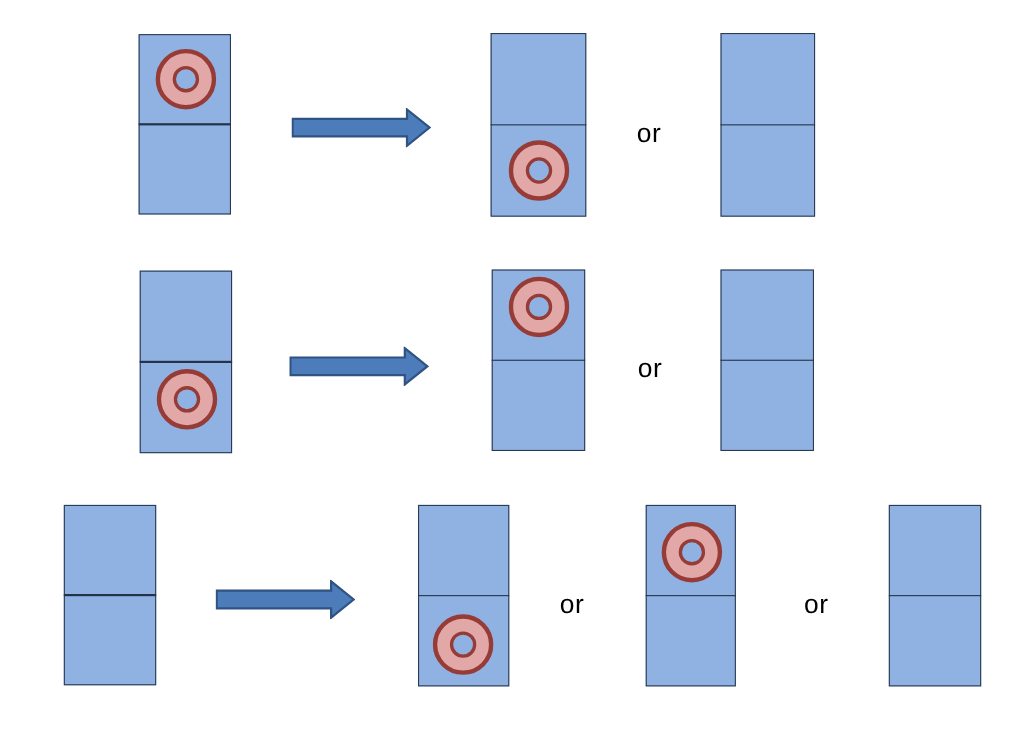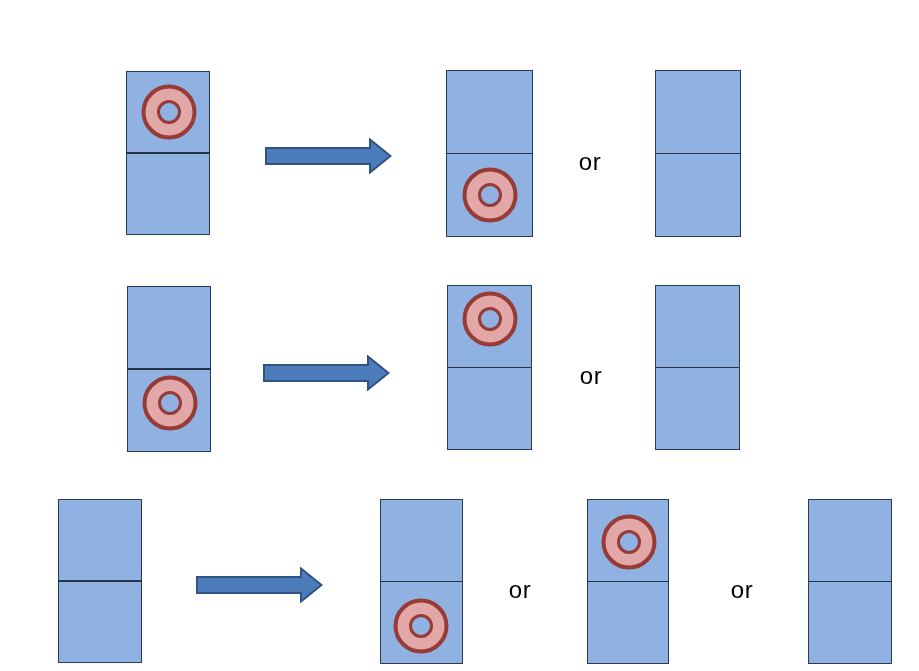--- a/index.html
+++ b/index.html
@@ -10,21 +10,20 @@
     width: 919px;
     height: 671px;
     position: relative;
     overflow: hidden;
     background: var(--background, #ffffff);
     font-family: "Liberation Sans", sans-serif;
   }
   .canvas {
     position: absolute;
     inset: 0;
-    margin-top: 40px;
   }
   .twobox {
     position: absolute;
     box-sizing: border-box;
     background: var(--box-fill, #8fb2e2);
     border: 1.6px solid var(--box-border, #2c3a52);
   }
   .divider {
     position: absolute;
     left: -1px;

